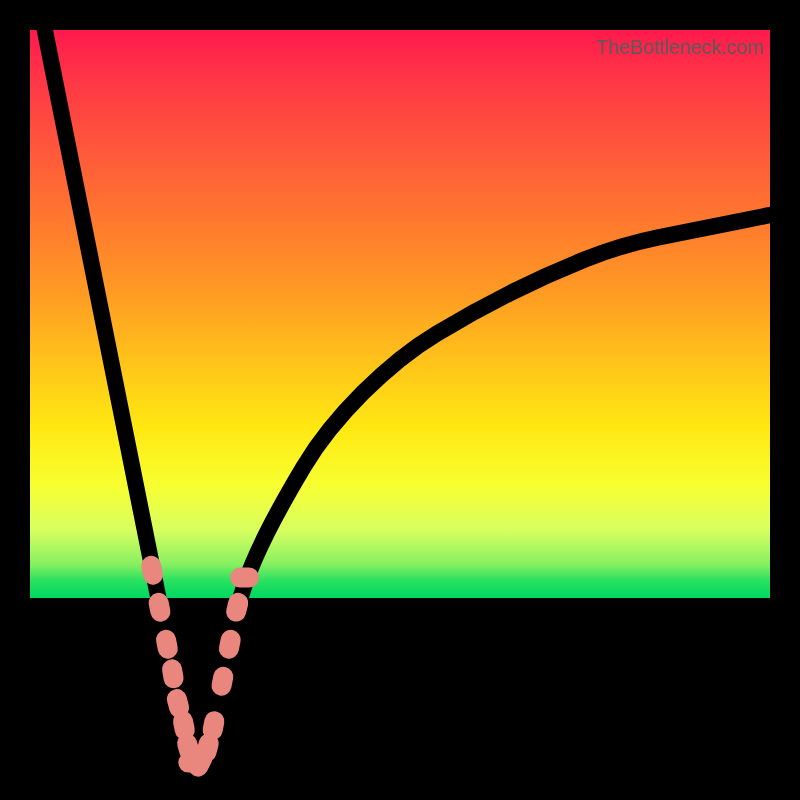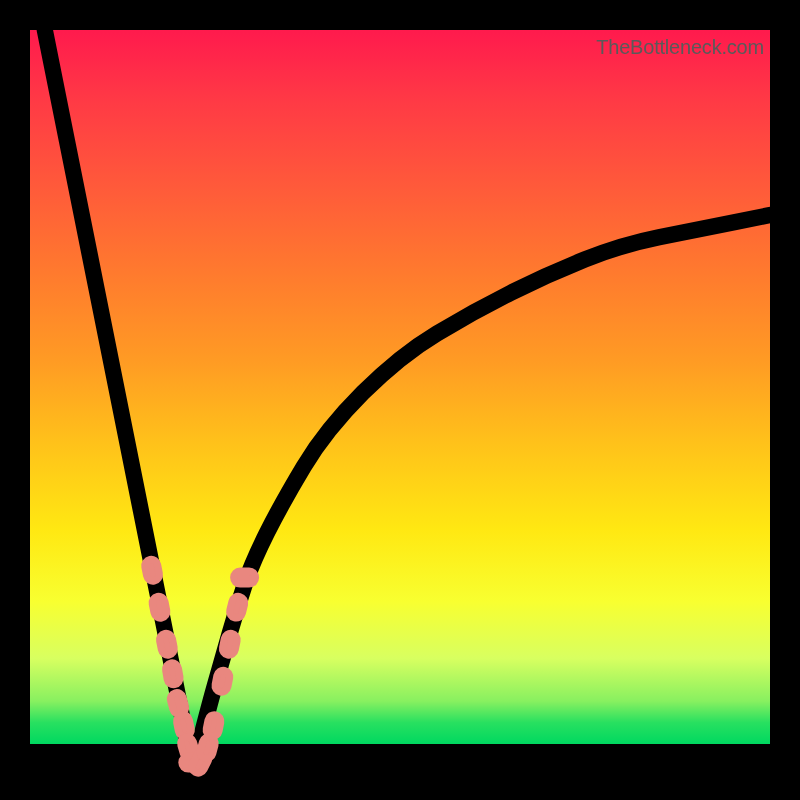--- a/index.html
+++ b/index.html
@@ -15,21 +15,21 @@
     position: relative;
     width: 800px;
     height: 800px;
     background: #000;
   }
   .plot-area {
     position: absolute;
     left: 30px;
     top: 30px;
     width: 740px;
-    height: 714px;
+    height: 568px;
     
     background: linear-gradient(to bottom,
       #ff1a4d 0%,
       #ff3a45 10%,
       #ff5a3a 22%,
       #ff7a2e 34%,
       #ff9a24 46%,
       #ffc21a 58%,
       #ffe812 70%,
       #f8ff30 80%,

